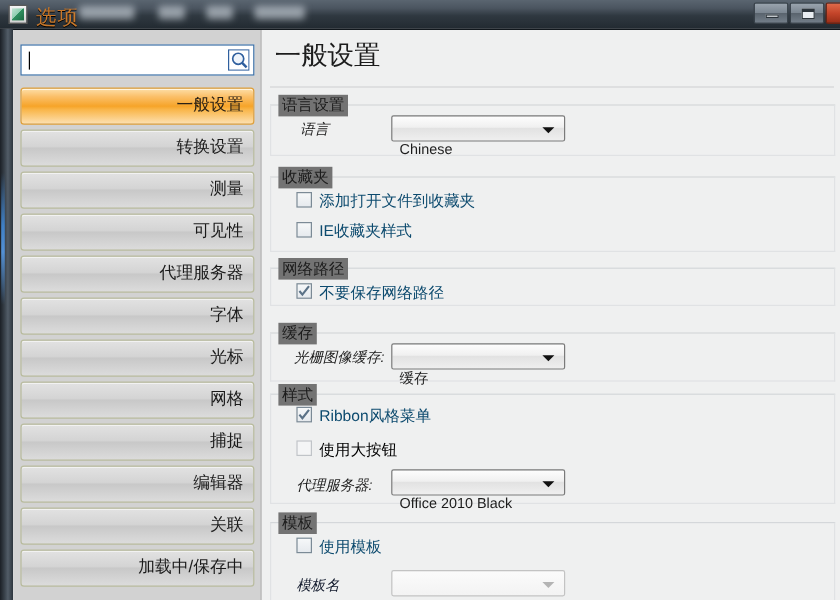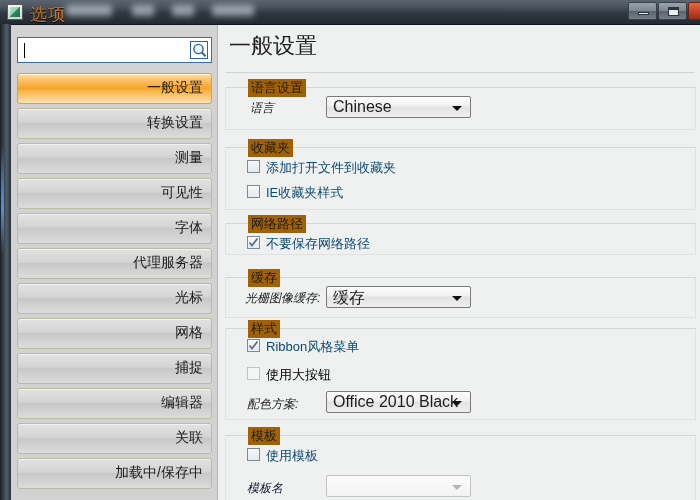--- a/index.html
+++ b/index.html
@@ -227,25 +227,24 @@
     width: 471px;
     border: 1px solid #e0e2e4;
     border-top-color: #d4d7da;
     box-sizing: border-box;
     background: transparent;
   }
   .group > .legend {
     position: absolute;
     left: 6px; top: -9px;
     padding: 0 3px;
-    background: #a16207;
+    background: #737373;
     font-size: 13px;
     color: #1c1c1c;
     white-space: nowrap;
-    margin-left: 16px;
   }
 
   .row-label {
     position: absolute;
     font-size: 12px;
     color: #1c1c1c;
     white-space: nowrap;
     font-style: italic;
   }
   .row-label.disabled { color: #0f172a; }
@@ -253,22 +252,22 @@
   .combo {
     position: absolute;
     height: 22px;
     border: 1px solid #7a7a7a;
     border-radius: 2px;
     background: linear-gradient(to bottom, #fdfdfd 0%, #f0f0f0 45%, #e2e2e2 50%, #efefef 100%);
     box-sizing: border-box;
   }
   .combo .val {
     position: absolute;
-    left: 6px; top: 1px;
-    font-size: 16px;
+    left: 6px; top: 20px;
+    font-size: 12px;
     color: #1c1c1c;
     white-space: nowrap;
   }
   .combo .arrow {
     position: absolute;
     right: 8px; top: 9px;
     width: 0; height: 0;
     border-left: 5px solid transparent;
     border-right: 5px solid transparent;
     border-top: 5px solid #111;
@@ -355,24 +354,24 @@
         <div class="navitem">
           <span class="label">转换设置</span>
         </div>
         <div class="navitem">
           <span class="label">测量</span>
         </div>
         <div class="navitem">
           <span class="label">可见性</span>
         </div>
         <div class="navitem">
+          <span class="label">代理服务器</span>
+        </div>
+        <div class="navitem">
           <span class="label">字体</span>
-        </div>
-        <div class="navitem">
-          <span class="label">代理服务器</span>
         </div>
         <div class="navitem">
           <span class="label">光标</span>
         </div>
         <div class="navitem">
           <span class="label">网格</span>
         </div>
         <div class="navitem">
           <span class="label">捕捉</span>
         </div>
@@ -448,21 +447,21 @@
             </svg>
           </span>
           <span class="cb-label">Ribbon风格菜单</span>
         </div>
 
         <div class="cbrow" style="left:21px; top:37px;">
           <span class="cb disabled"></span>
           <span class="cb-label disabled">使用大按钮</span>
         </div>
 
-        <span class="row-label" style="left:21px; top:67px;">配色方案:</span>
+        <span class="row-label" style="left:21px; top:67px;">代理服务器:</span>
         <div class="combo" style="left:100px; top:62px; width:145px;">
           <span class="val">Office 2010 Black</span>
           <span class="arrow"></span>
         </div>
       </div>
 
       <div class="group" style="top:410px; height:72px;">
         <span class="legend">模板</span>
 
         <div class="cbrow" style="left:21px; top:11px;">

